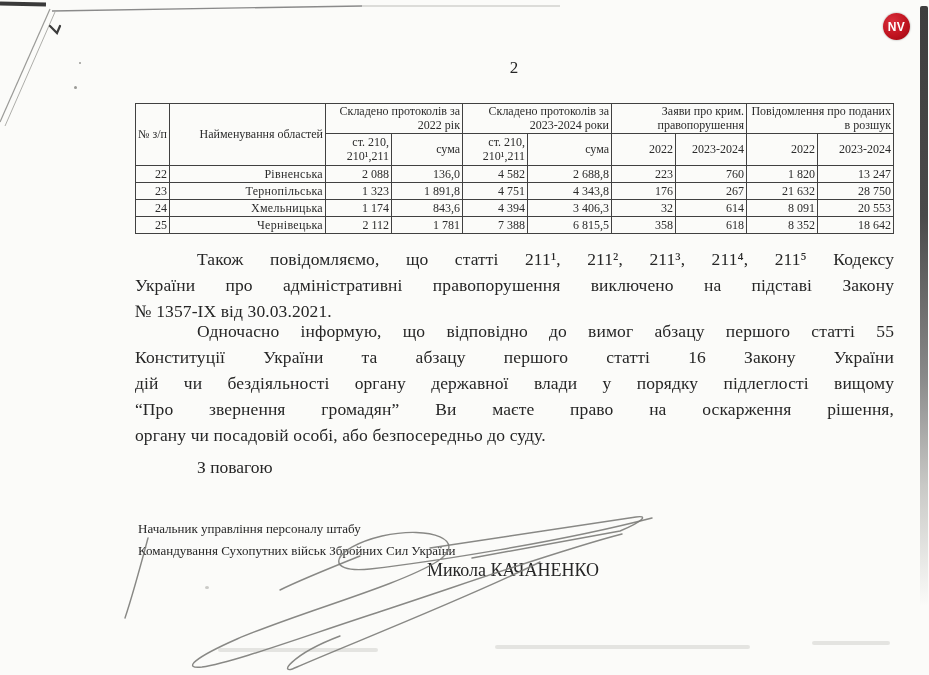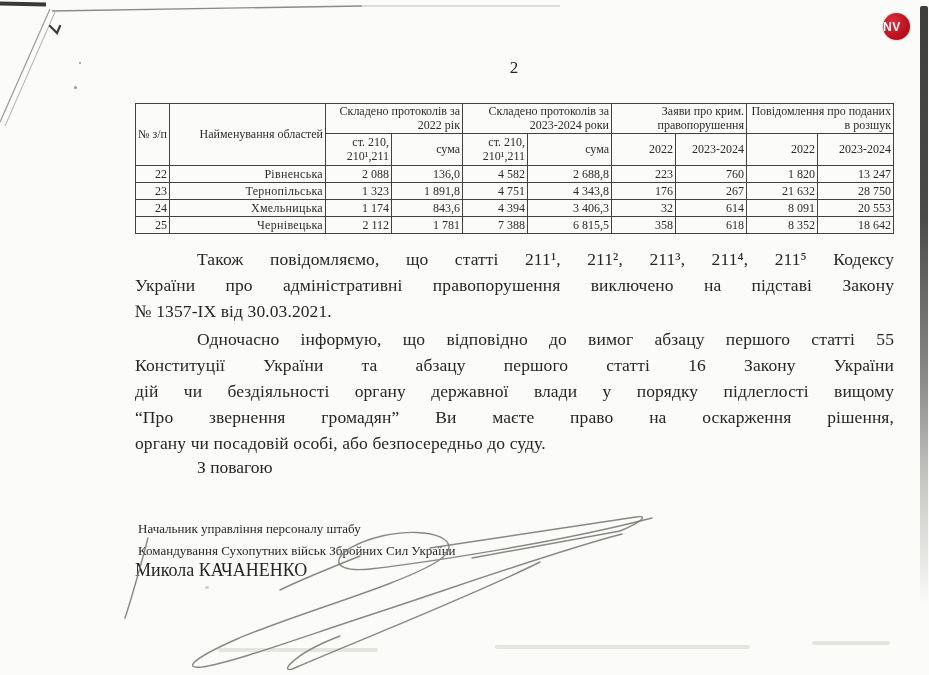--- a/index.html
+++ b/index.html
@@ -17,21 +17,21 @@
     background:linear-gradient(180deg,#3e3e3e 0%,#4a4a4a 35%,#8a8a8a 62%,#c9c9c6 80%,rgba(220,220,218,0) 100%);
     border-radius:2px;
   }
   .topbar{left:0;top:2px;width:46px;height:4px;background:#3a3a3a;transform:rotate(1.5deg);}
   .smudge{height:4px;background:#b9b9b4;opacity:.35;border-radius:2px;}
   .dot{border-radius:50%;background:#9a9a96;}
   
   .nv-logo{
     position:absolute;left:883px;top:13px;width:27px;height:27px;border-radius:50%;
     background:radial-gradient(circle at 35% 32%,#d9303d 0%,#c0131f 55%,#96070f 100%);
-    display:flex;align-items:center;justify-content:flex-start;
+    display:flex;align-items:center;justify-content:center;
     box-shadow:0 0 2px rgba(0,0,0,.4);
   }
   .nv-logo span{
     color:#fff;font-family:"Liberation Sans","DejaVu Sans",sans-serif;
     font-weight:bold;font-size:12px;letter-spacing:.5px;
   }
   
   .page-number{position:absolute;left:135px;top:58px;width:758px;text-align:center;font-size:17px;}
   
   table.doc-table{
@@ -48,21 +48,21 @@
   .doc-table tbody td{height:16px;font-size:12px;}
   .doc-table tbody td.region{letter-spacing:.3px;}
   
   .doc-text{position:absolute;left:135px;width:759px;font-size:17.5px;line-height:26px;letter-spacing:.1px;}
   .para{margin:0;}
   .para .line{display:block;text-align:justify;text-align-last:justify;}
   .para .line.first{text-indent:62px;}
   .para .line.last{text-align-last:left;}
   .salutation{position:absolute;left:197px;top:457px;font-size:17.5px;}
   .closing{position:absolute;left:138px;top:518px;font-size:13px;line-height:22px;}
-  .signer{position:absolute;left:135px;top:560px;width:756px;text-align:left;font-size:18px;}
+  .signer{position:absolute;left:135px;top:560px;width:756px;text-align:center;font-size:18px;}
   
   #signature-svg{position:absolute;left:0;top:0;width:929px;height:675px;pointer-events:none;}
   #signature-svg path{fill:none;stroke:#7b7b78;stroke-width:1.4;stroke-linecap:round;opacity:.9;}
 </style>
 </head>
 <body>
 
 <svg id="edge-svg">
   <line x1="52" y1="11" x2="362" y2="6" stroke="#8a8a8a" stroke-width="1.3"></line>
   <line x1="362" y1="6" x2="560" y2="6" stroke="#bdbdb9" stroke-width="1"></line>
@@ -170,21 +170,21 @@
   </tbody>
 </table>
 
 <div class="doc-text" style="top:246px;">
   <p class="para">
     <span class="line first">Також повідомляємо, що статті 211¹, 211², 211³, 211⁴, 211⁵ Кодексу</span>
     <span class="line">України про адміністративні правопорушення виключено на підставі Закону</span>
     <span class="line last">№ 1357-ІХ від 30.03.2021.</span>
   </p>
 </div>
-<div class="doc-text" style="top:326px;">
+<div class="doc-text" style="top:318px;">
   <p class="para">
     <span class="line first">Одночасно інформую, що відповідно до вимог абзацу першого статті 55</span>
     <span class="line">Конституції України та абзацу першого статті 16 Закону України</span>
     <span class="line">дій чи бездіяльності органу державної влади у порядку підлеглості вищому</span>
     <span class="line">“Про звернення громадян” Ви маєте право на оскарження рішення,</span>
     <span class="line last">органу чи посадовій особі, або безпосередньо до суду.</span>
   </p>
 </div>
 
 <div class="salutation">З повагою</div>

